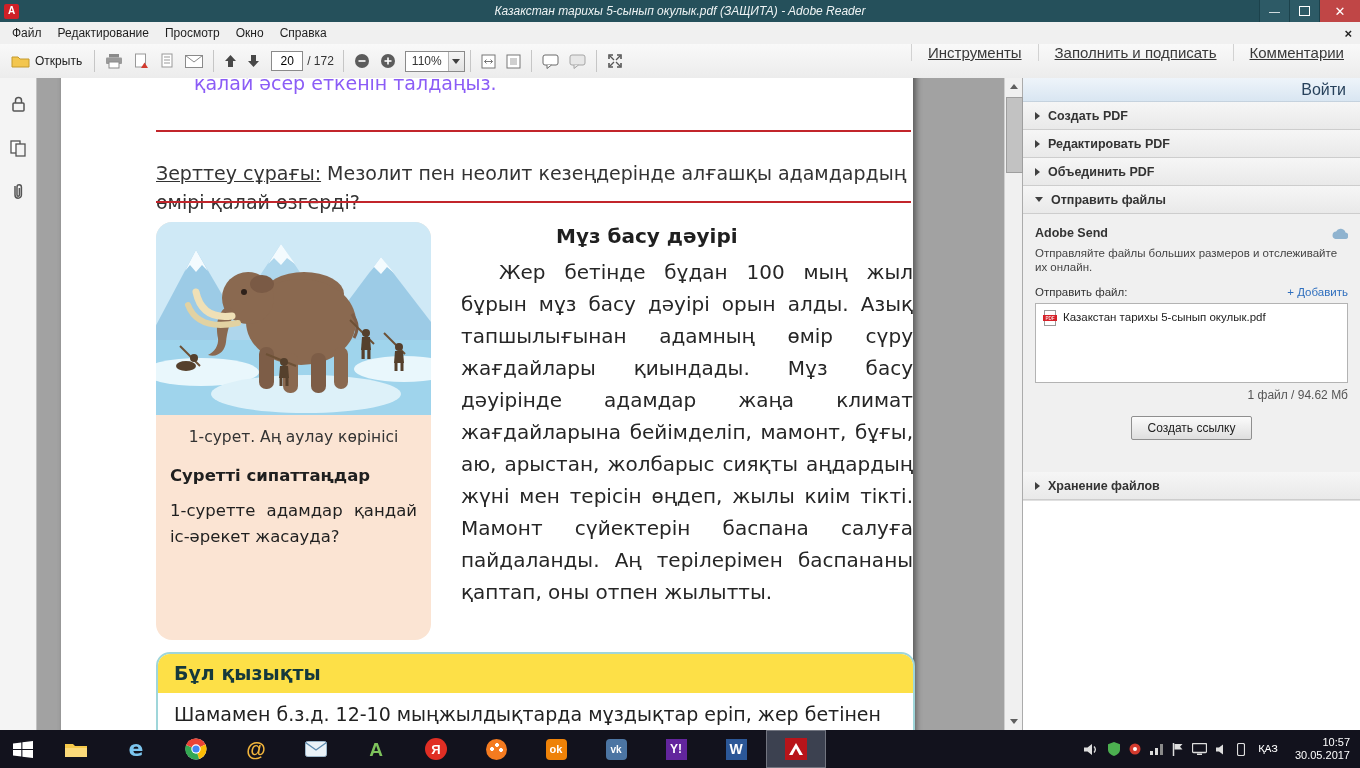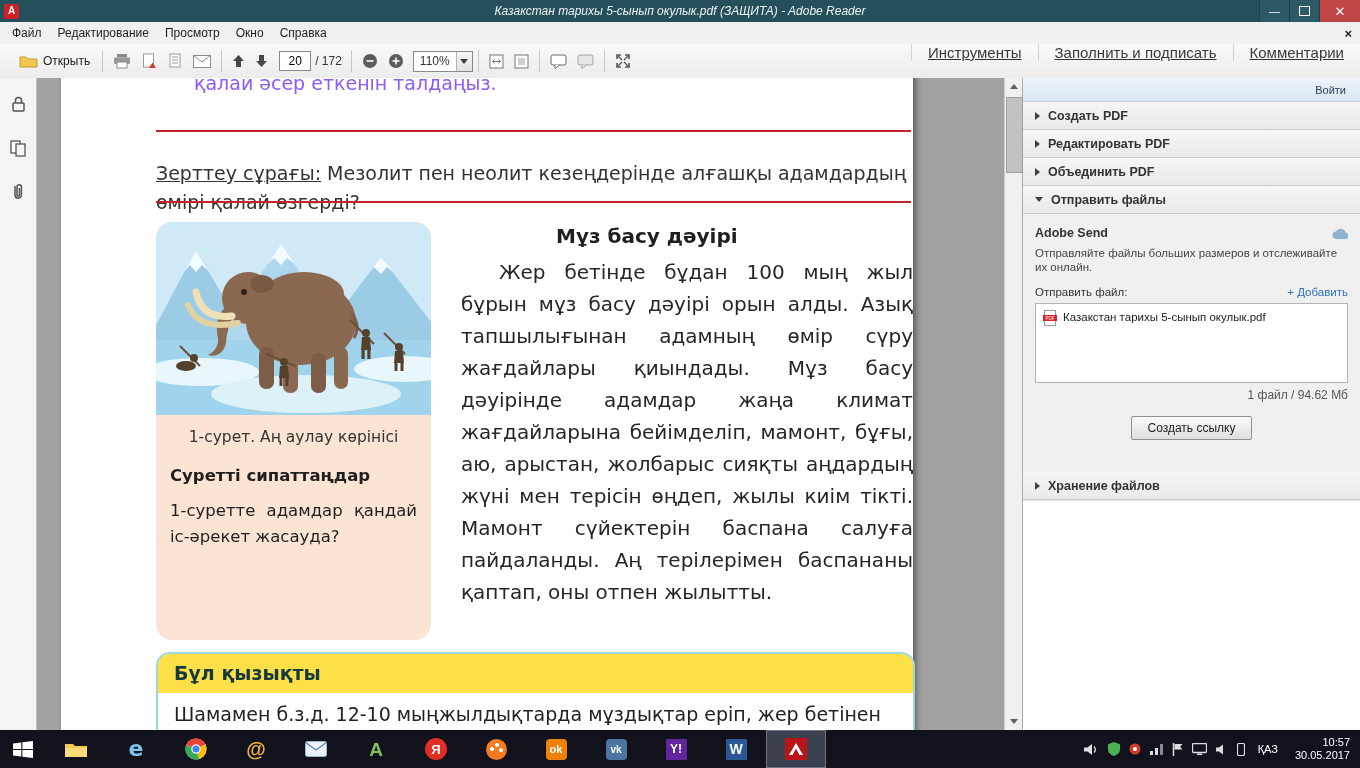--- a/index.html
+++ b/index.html
@@ -14,21 +14,21 @@
   .cap-btn{width:29px;height:22px;display:flex;align-items:center;justify-content:center;color:#fff;font-size:11px;background:#2d5a66;border-left:1px solid #1c424c;cursor:default;}
   .cap-btn .maxbox{width:9px;height:8px;border:1px solid #fff;display:block;}
   .cap-btn.close{width:40px;background:#c04646;font-size:13px;}
 
   
   .menubar{position:absolute;top:22px;left:0;right:0;height:22px;background:#f0f0f0;display:flex;align-items:center;padding-left:4px;font-size:12px;color:#1e1e1e;}
   .menu-item{padding:3px 8px;}
   .menu-close{position:absolute;right:8px;font-size:13px;color:#222;font-weight:bold;line-height:1;}
 
   
-  .toolbar{position:absolute;top:44px;left:0;right:0;height:34px;background:linear-gradient(#f9f9f9,#ececec);border-bottom:1px solid #b2b2b2;display:flex;align-items:center;padding-left:12px;font-size:12px;color:#333;}
+  .toolbar{position:absolute;top:44px;left:0;right:0;height:34px;background:linear-gradient(#f9f9f9,#ececec);border-bottom:1px solid #b2b2b2;display:flex;align-items:center;padding-left:4px;font-size:12px;color:#333;}
   .tool-btn{display:flex;align-items:center;gap:5px;padding:4px 7px;border-radius:2px;}
   .open-btn span{font-size:12px;color:#222;}
   .sep{width:1px;height:22px;background:#c6c6c6;margin:0 5px;flex:0 0 auto;}
   .icon-btn{padding:3px 5px;display:flex;align-items:center;justify-content:center;}
   .page-input{width:30px;height:18px;border:1px solid #8a8a8a;background:#fff;font-size:12px;text-align:center;font-family:"Liberation Sans",sans-serif;padding:0;margin:0 4px 0 6px;}
   .page-total{font-size:12px;color:#333;margin-right:4px;white-space:nowrap;}
   .zoombox{height:19px;border:1px solid #8a8a8a;background:#fff;display:flex;align-items:center;margin-left:4px;}
   .zoombox .zval{padding:0 6px;font-size:12px;}
   .zoombox .zarrow{width:15px;height:100%;border-left:1px solid #b5b5b5;display:flex;align-items:center;justify-content:center;background:linear-gradient(#f5f5f5,#e2e2e2);}
   .tri-d{width:0;height:0;border-left:4px solid transparent;border-right:4px solid transparent;border-top:5px solid #404040;}
@@ -63,21 +63,21 @@
   
   .vscroll{width:17px;background:#f0f0f0;border-left:1px solid #cfcfcf;position:relative;flex:0 0 auto;}
   .sb-arrow{position:absolute;left:0;width:17px;height:17px;display:flex;align-items:center;justify-content:center;}
   .sb-arrow.up{top:0;} .sb-arrow.down{bottom:0;}
   .tri-up{width:0;height:0;border-left:4px solid transparent;border-right:4px solid transparent;border-bottom:5px solid #5f5f5f;}
   .tri-dn{width:0;height:0;border-left:4px solid transparent;border-right:4px solid transparent;border-top:5px solid #5f5f5f;}
   .sb-thumb{position:absolute;left:1px;top:19px;width:15px;height:74px;background:#c2c2c2;border:1px solid #9e9e9e;}
 
   
   .right-panel{width:337px;background:#f0f0f0;border-left:1px solid #ababab;display:flex;flex-direction:column;flex:0 0 auto;}
-  .signin-bar{height:23px;background:linear-gradient(#eef4fa,#d9e6f2);display:flex;align-items:center;justify-content:flex-end;padding-right:14px;font-size:11px;color:#28425c;border-bottom:1px solid #c5d2de;text-align:center;}
+  .signin-bar{height:23px;background:linear-gradient(#eef4fa,#d9e6f2);display:flex;align-items:center;justify-content:flex-end;padding-right:14px;font-size:16px;color:#28425c;border-bottom:1px solid #c5d2de;text-align:center;}
   .sec-header{height:27px;display:flex;align-items:center;gap:8px;padding-left:12px;background:linear-gradient(#f6f6f6,#e9e9e9);border-bottom:1px solid #cdcdcd;font-size:12.5px;font-weight:bold;color:#333;}
   .tri-r{width:0;height:0;border-top:4px solid transparent;border-bottom:4px solid transparent;border-left:5px solid #404040;}
   .send-content{height:246px;padding:12px 12px 0;background:#f0f0f0;border-bottom:0;font-size:11.5px;color:#333;}
   .as-row{display:flex;align-items:center;justify-content:space-between;}
   .as-name{font-weight:bold;font-size:12.5px;}
   .as-desc{margin-top:6px;line-height:14px;color:#444;}
   .file-row{display:flex;align-items:center;justify-content:space-between;margin-top:12px;}
   .add-link{color:#2f6fbe;}
   .file-box{margin-top:5px;height:66px;background:#fff;border:1px solid #b3b3b3;padding:6px 7px;}
   .file-item{display:flex;align-items:flex-start;gap:6px;}
@@ -100,21 +100,21 @@
   .badge{display:flex;align-items:center;justify-content:center;color:#fff;font-weight:bold;}
   .ic-ya{width:22px;height:22px;border-radius:50%;background:#e02e24;font-size:13px;}
   .ic-dots{width:21px;height:21px;border-radius:50%;background:radial-gradient(circle at 6px 10px,#fff 1.7px,transparent 2.2px),radial-gradient(circle at 11px 6px,#fff 1.7px,transparent 2.2px),radial-gradient(circle at 15px 11px,#fff 1.7px,transparent 2.2px),#f47b20;}
   .ic-ok{width:21px;height:21px;border-radius:4px;background:#ee8208;font-size:11px;}
   .ic-vk{width:21px;height:21px;border-radius:4px;background:#4c75a3;font-size:10px;}
   .ic-y{width:21px;height:21px;background:#62259d;font-size:12px;}
   .ic-w{width:21px;height:21px;background:#2b5797;font-size:14px;}
   .ic-adobe{width:22px;height:22px;background:#b8141a;}
   .tb-tray{margin-left:auto;display:flex;align-items:center;gap:9px;padding-right:10px;color:#eee;}
   .tray-ic{display:flex;align-items:center;justify-content:center;}
-  .lang{font-size:11px;color:#fff;font-family:Liberation Sans, sans-serif;margin-left:4px;}
+  .lang{font-size:11px;color:#fff;font-family:Liberation Mono, monospace;margin-left:4px;}
   .clock{font-size:11px;color:#fff;text-align:right;line-height:13px;margin-left:8px;}
 </style>
 </head>
 <body>
 
 <div class="app">
 
   <div class="titlebar">
     <div class="app-icon">A</div>
     <div class="tb-title">Казакстан тарихы 5-сынып окулык.pdf (ЗАЩИТА) - Adobe Reader</div>

